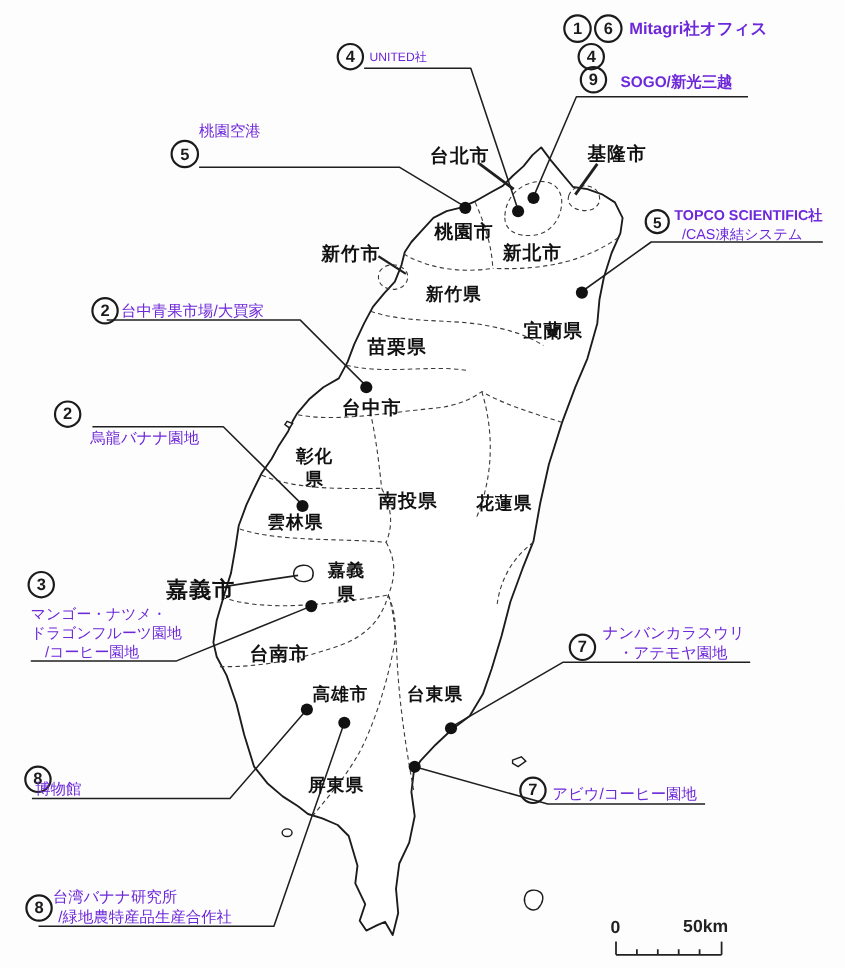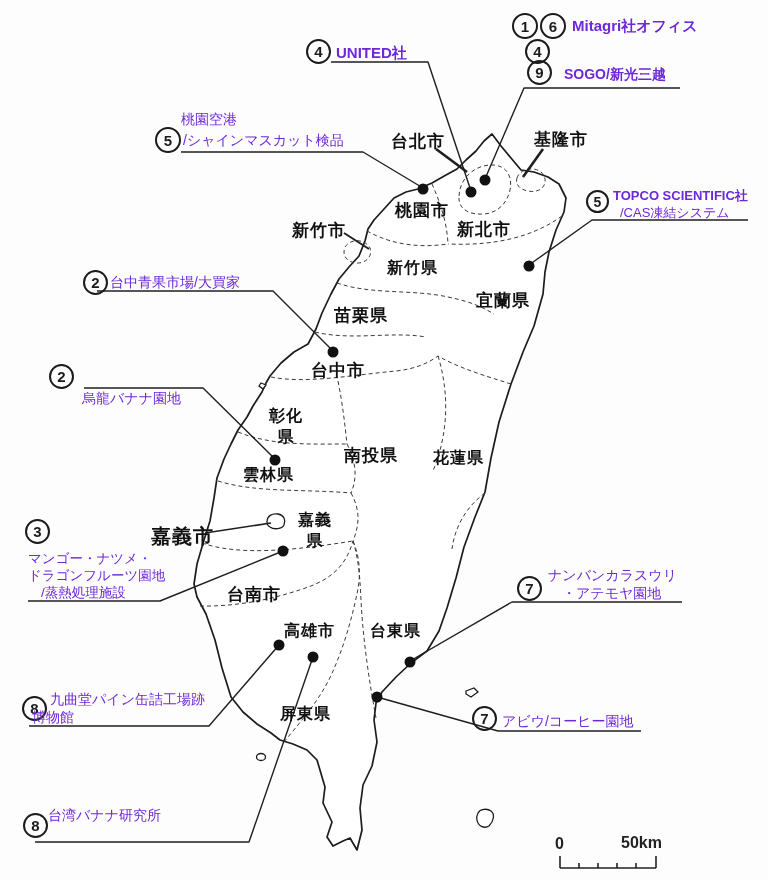--- a/index.html
+++ b/index.html
@@ -149,27 +149,26 @@
       <span class="cnum" style="left:525px;top:39px;width:25px;height:25px;font-size:15px">4</span>
     </div>
 
     <div class="ann">
       <span class="cnum" style="left:527px;top:60px;width:25px;height:25px;font-size:15px">9</span>
       <span class="t" style="left:564px;top:66px;font-size:14px;font-weight:600">SOGO/新光三越</span>
     </div>
 
     <div class="ann">
       <span class="cnum" style="left:306px;top:39px;width:25px;height:25px;font-size:15px">4</span>
-      <span class="t" style="left:336px;top:44px;font-size:15px;font-weight:700">UNITED社</span>
+      <span class="t" style="left:336px;top:44px;font-size:11px;font-weight:400">UNITED社</span>
     </div>
 
     <div class="ann">
       <span class="cnum" style="left:155px;top:127px;width:26px;height:26px;font-size:15px">5</span>
       <span class="t" style="left:181px;top:111px;font-size:14px">桃園空港</span>
-      <span class="t" style="left:183px;top:132px;font-size:14px">/シャインマスカット検品</span>
     </div>
 
     <div class="ann">
       <span class="cnum" style="left:586px;top:190px;width:23px;height:23px;font-size:14px">5</span>
       <span class="t" style="left:613px;top:187px;font-size:13px;font-weight:600">TOPCO SCIENTIFIC社</span>
       <span class="t" style="left:620px;top:204px;font-size:13px">/CAS凍結システム</span>
     </div>
 
     <div class="ann">
       <span class="cnum" style="left:83px;top:270px;width:25px;height:25px;font-size:15px">2</span>
@@ -178,43 +177,43 @@
 
     <div class="ann">
       <span class="cnum" style="left:49px;top:364px;width:25px;height:25px;font-size:15px">2</span>
       <span class="t" style="left:82px;top:390px;font-size:14px">烏龍バナナ園地</span>
     </div>
 
     <div class="ann">
       <span class="cnum" style="left:25px;top:519px;width:25px;height:25px;font-size:15px">3</span>
       <span class="t" style="left:28px;top:550px;font-size:13.5px">マンゴー・ナツメ・</span>
       <span class="t" style="left:28px;top:567px;font-size:13.5px">ドラゴンフルーツ園地</span>
-      <span class="t" style="left:41px;top:584px;font-size:13.5px">/蒸熱処理施設</span>
+      <span class="t" style="left:41px;top:584px;font-size:13.5px">/コーヒー園地</span>
     </div>
 
     <div class="ann">
       <span class="cnum" style="left:517px;top:576px;width:25px;height:25px;font-size:15px">7</span>
       <span class="t" style="left:548px;top:567px;font-size:14px">ナンバンカラスウリ</span>
       <span class="t" style="left:562px;top:585px;font-size:14px">・アテモヤ園地</span>
     </div>
 
     <div class="ann">
       <span class="cnum" style="left:472px;top:706px;width:25px;height:25px;font-size:15px">7</span>
       <span class="t" style="left:502px;top:713px;font-size:14px">アビウ/コーヒー園地</span>
     </div>
 
     <div class="ann">
       <span class="cnum" style="left:22px;top:696px;width:25px;height:25px;font-size:15px">8</span>
-      <span class="t" style="left:50px;top:691px;font-size:14px">九曲堂パイン缶詰工場跡</span>
       <span class="t" style="left:32px;top:709px;font-size:14px">博物館</span>
     </div>
 
     <div class="ann">
       <span class="cnum" style="left:23px;top:813px;width:25px;height:25px;font-size:15px">8</span>
       <span class="t" style="left:48px;top:807px;font-size:14px">台湾バナナ研究所</span>
+      <span class="t" style="left:53px;top:825px;font-size:14px">/緑地農特産品生産合作社</span>
     </div>
   </div>
 
   <div class="layer">
     <div class="scalelabel" style="left:555px;top:835px;font-size:16px">0</div>
     <div class="scalelabel" style="left:621px;top:834px;font-size:16px">50km</div>
   </div>
 
 </div>
 

